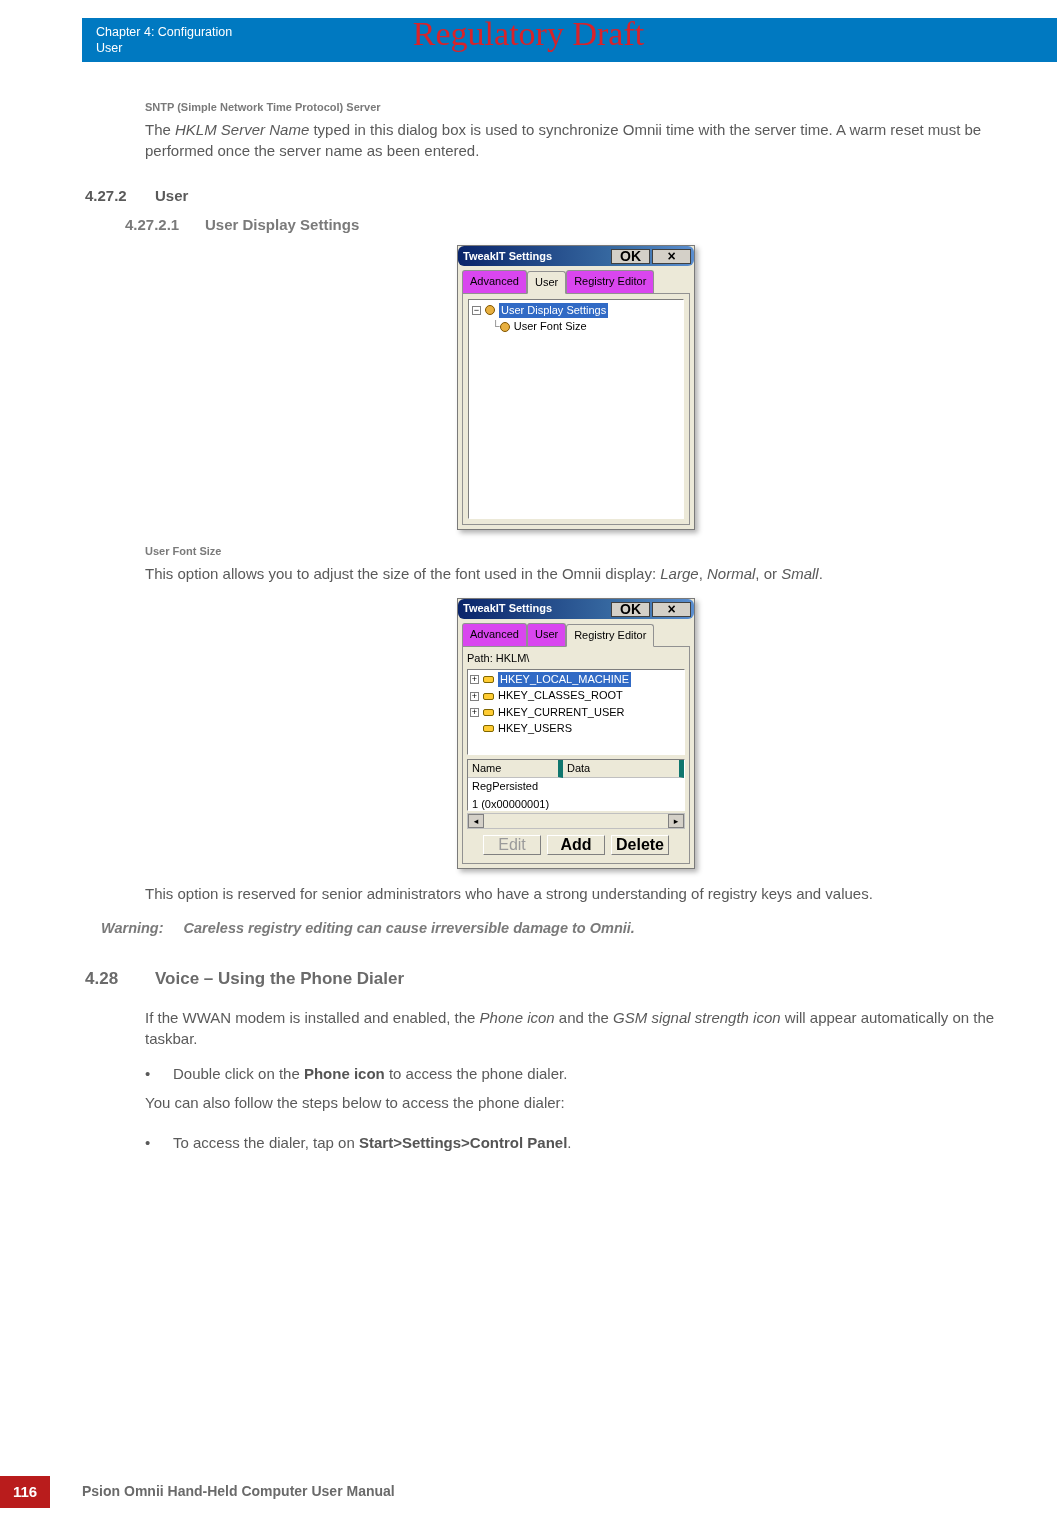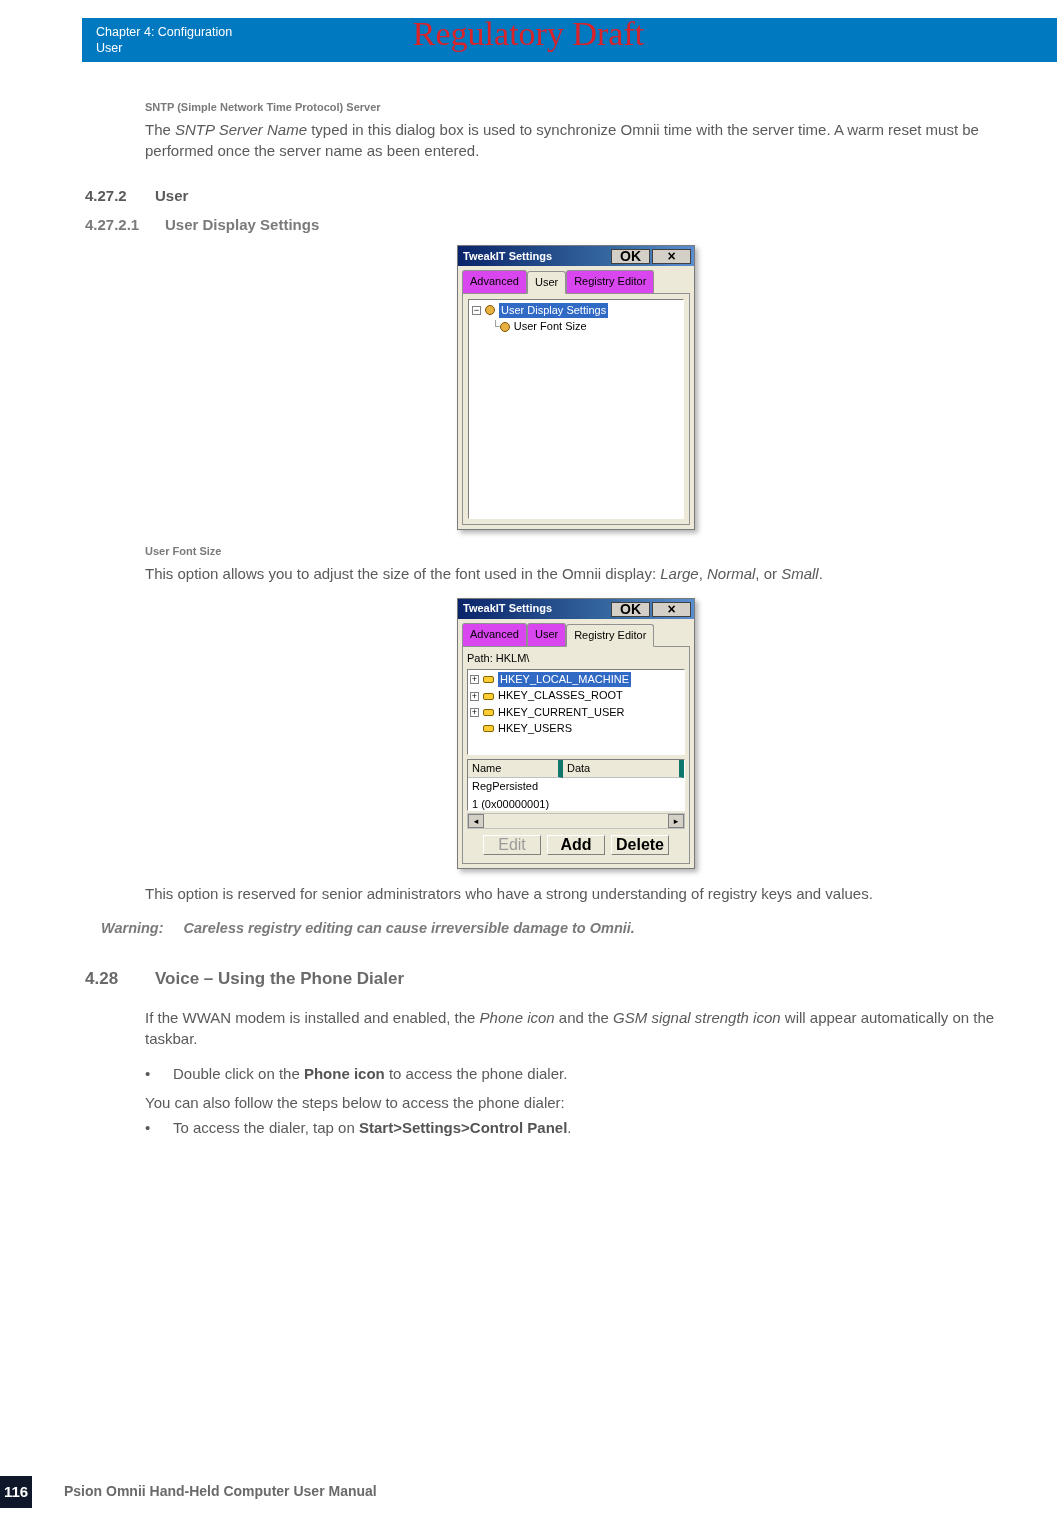--- a/index.html
+++ b/index.html
@@ -62,21 +62,21 @@
     flex-shrink: 0;
     color: #5a5a5a;
     font-weight: bold;
     font-size: 15px;
   }
   .sec-title {
     color: #5a5a5a;
     font-weight: bold;
     font-size: 15px;
   }
-  .sec-num-grey { color: #7a7a7a; }
+  .sec-num-grey { color: #7a7a7a; margin-left: 40px; }
   .sec-title-grey { color: #7a7a7a; }
   .sec-num-big { font-size: 17px; color: #6a6a6a; }
   .sec-title-big { font-size: 17px; color: #6a6a6a; }
   .dialog {
     margin: 10px auto 14px auto;
     width: 238px;
     background: #ece9d8;
     border: 1px solid #7a7a7a;
     box-shadow: 3px 3px 5px rgba(0,0,0,0.3);
     font-family: Tahoma, sans-serif;
@@ -86,20 +86,21 @@
   .titlebar {
     background: linear-gradient(90deg, #0a246a 0%, #3a6ea5 70%, #5a8ed0 100%);
     color: #fff;
     display: flex;
     align-items: center;
     justify-content: space-between;
     padding: 2px 3px 2px 5px;
     font-weight: bold;
     font-size: 11px;
     height: 20px;
+    border-radius: 6px;
   }
   .title-btns { display: flex; gap: 2px; }
   .title-btn {
     width: 39px;
     height: 15px;
     background: #d4d0c8;
     border: 1px solid #404040;
     color: #000;
     font-size: 14px;
     font-weight: bold;
@@ -261,25 +262,25 @@
   .footer-bar {
     position: absolute;
     bottom: 28px;
     left: 0;
     right: 0;
     height: 32px;
     display: flex;
     align-items: center;
   }
   .page-num {
-    background: #0f172a;
+    background: #b91c1c;
     color: #fff;
     font-weight: bold;
     font-size: 15px;
-    width: 32px;
+    width: 50px;
     text-align: center;
     height: 32px;
     line-height: 32px;
   }
   .footer-text {
     color: #6a6a6a;
     font-weight: bold;
     font-size: 14px;
     margin-left: 32px;
   }
@@ -291,21 +292,21 @@
 
 <div class="header-bar">
   <div>Chapter 4:  Configuration</div>
   <div>User</div>
 </div>
 
 <div class="content">
 
   <div class="h-sntp">SNTP (Simple Network Time Protocol) Server</div>
   <div class="para">
-    <span>The </span><em>SNTP Server Name</em><span> typed in this dialog box is used to synchronize Omnii time with the server time. A warm reset must be performed once the server name as been entered.</span>
+    <span>The </span><em>HKLM Server Name</em><span> typed in this dialog box is used to synchronize Omnii time with the server time. A warm reset must be performed once the server name as been entered.</span>
   </div>
 
   <div class="sec-row">
     <div class="sec-num">4.27.2</div>
     <div class="sec-title">User</div>
   </div>
 
   <div class="sec-row" style="margin-top:8px;">
     <div class="sec-num sec-num-grey" style="width:80px;">4.27.2.1</div>
     <div class="sec-title sec-title-grey">User Display Settings</div>
@@ -429,21 +430,21 @@
     <span>If the WWAN modem is installed and enabled, the </span><em>Phone icon</em><span> and the </span><em>GSM signal strength icon</em><span> will appear automatically on the taskbar.</span>
   </div>
 
   <div class="bullet-row">
     <div class="bullet">•</div>
     <div class="para" style="margin-bottom:4px;">
       <span>Double click on the </span><b>Phone icon</b><span> to access the phone dialer.</span>
     </div>
   </div>
 
-  <div class="para" style="margin-bottom:4px;">You can also follow the steps below to access the phone dialer:</div>
+  <div class="para" style="margin-bottom:19px;">You can also follow the steps below to access the phone dialer:</div>
 
   <div class="bullet-row">
     <div class="bullet">•</div>
     <div class="para" style="margin-bottom:4px;">
       <span>To access the dialer, tap on </span><b>Start&gt;Settings&gt;Control Panel</b><span>.</span>
     </div>
   </div>
 
 </div>
 

